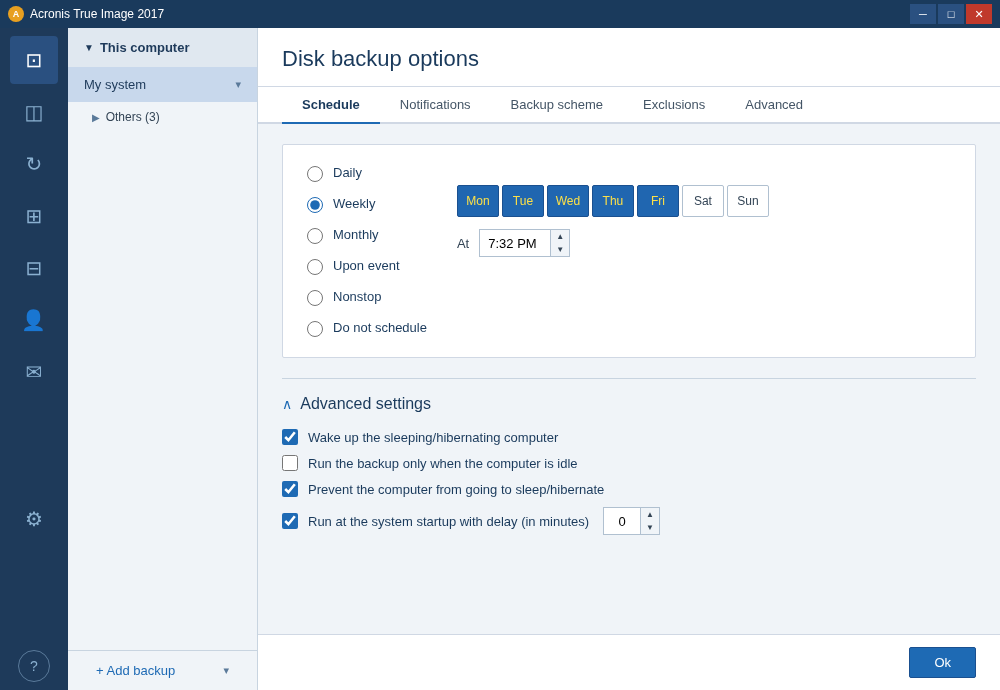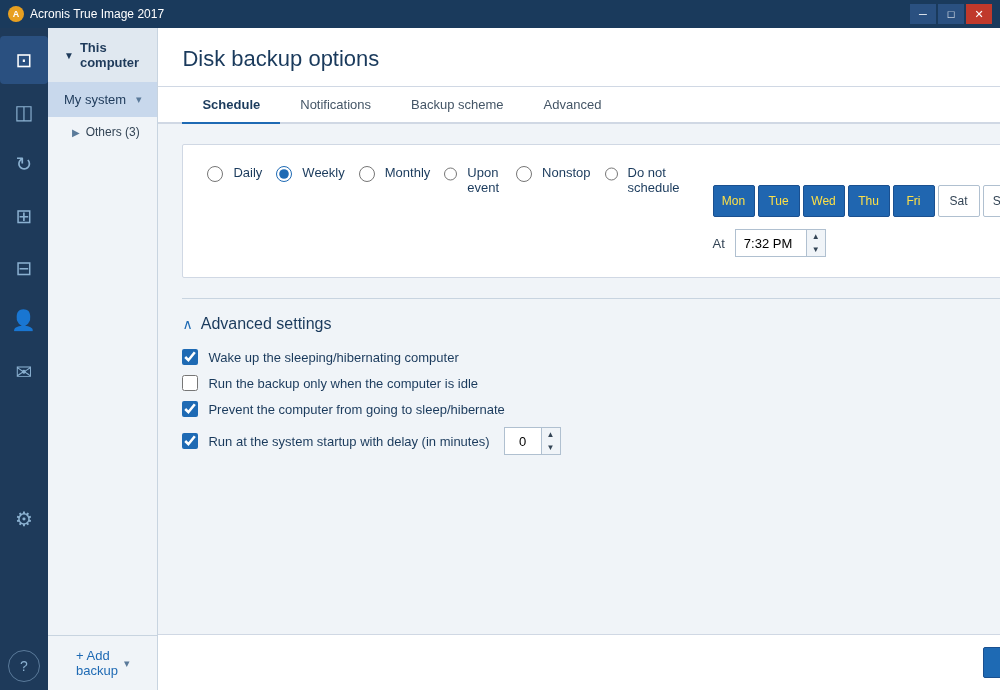--- a/index.html
+++ b/index.html
@@ -142,21 +142,21 @@
     }
 
     
     .tab-content {
       flex: 1;
       padding: 20px 24px;
       overflow-y: auto;
       background: #f0f4f8;
     }
 
-    .radio-group { display: flex; flex-direction: row; gap: 14px; }
+    .radio-group { display: flex; flex-direction: column; gap: 14px; }
     .radio-row {
       display: flex;
       align-items: flex-start;
       gap: 10px;
     }
     .radio-input {
       width: 16px; height: 16px;
       accent-color: #1e6ab4;
       margin-top: 1px;
       cursor: pointer;
@@ -331,20 +331,21 @@
   </div>
 
   <div class="content-area">
 
     <div class="page-title">Disk backup options</div>
 
     <div class="tabs">
       <div class="tab active">Schedule</div>
       <div class="tab">Notifications</div>
       <div class="tab">Backup scheme</div>
+      <div class="tab">Exclusions</div>
       <div class="tab">Advanced</div>
     </div>
 
     <div class="tab-content">
 
       <div style="background: white; border: 1px solid #d0d8e4; border-radius: 2px; padding: 20px 24px; margin-bottom: 0;">
         <div class="schedule-grid">
 
           <div class="radio-group">
             <div class="radio-row">

